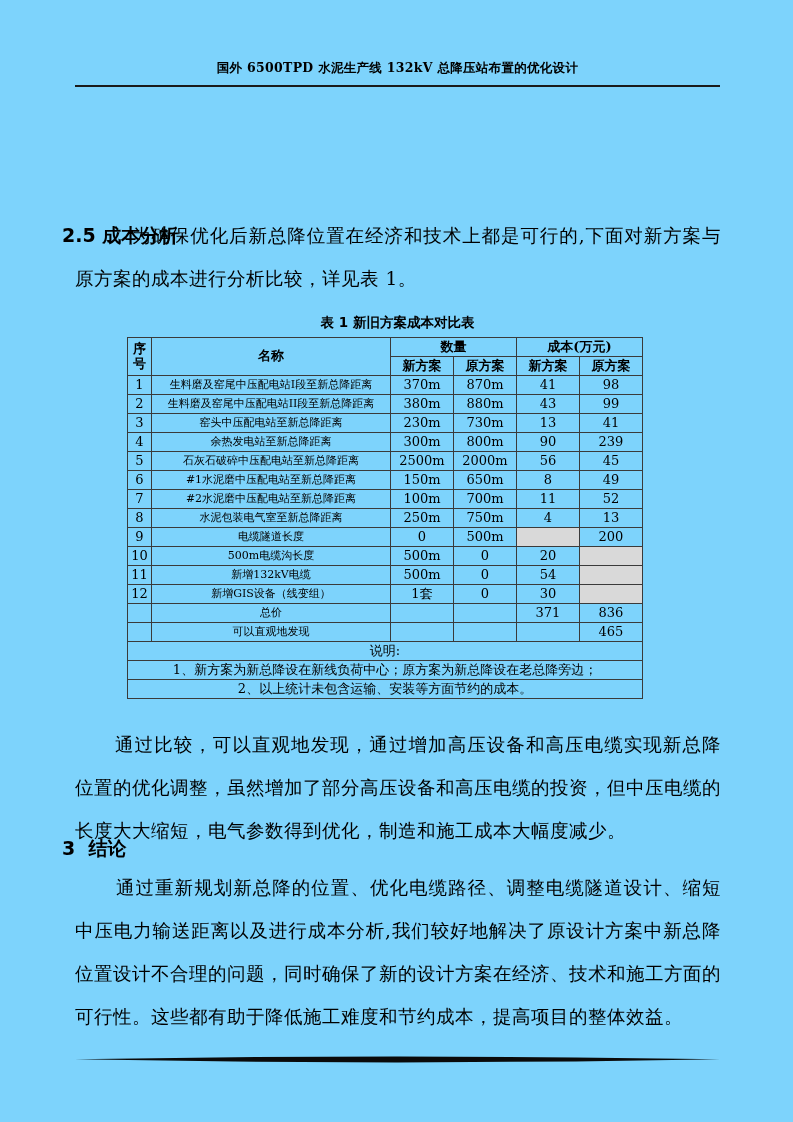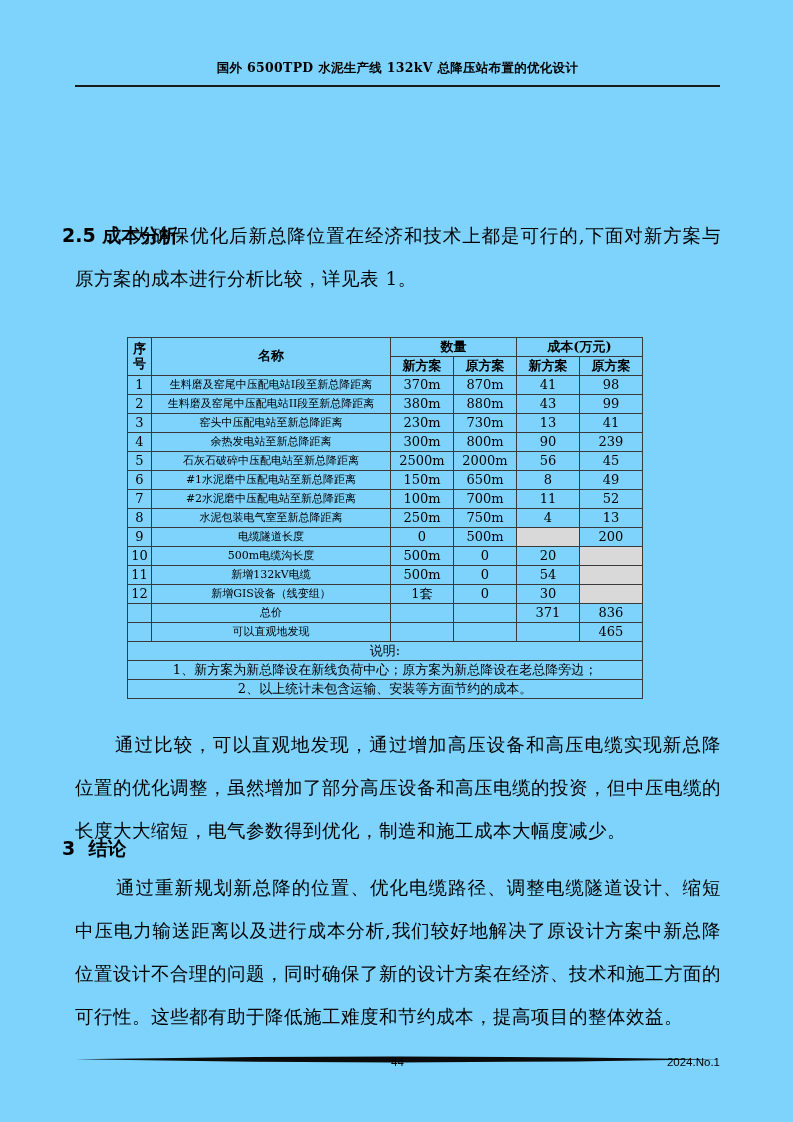--- a/index.html
+++ b/index.html
@@ -88,20 +88,21 @@
 <div class="page">
 
   <div class="running-head">国外 6500TPD 水泥生产线 132kV 总降压站布置的优化设计</div>
   <div class="head-rule"></div>
 
 
   <div class="section-heading heading-25">2.5 成本分析</div>
 
   <div class="para para2">为确保优化后新总降位置在经济和技术上都是可行的,下面对新方案与原方案的成本进行分析比较，详见表 1。</div>
 
+  <div class="table-caption">表 1  新旧方案成本对比表</div>
 
   <table class="cost-table">
     <colgroup>
       <col class="c-no">
         <col class="c-name">
         <col class="c-qn">
         <col class="c-qo">
         <col class="c-cn">
         <col class="c-co">
     </colgroup>
@@ -248,18 +249,14 @@
 
   <div class="section-heading heading-3">3  结论</div>
 
   <div class="para para4">通过重新规划新总降的位置、优化电缆路径、调整电缆隧道设计、缩短中压电力输送距离以及进行成本分析,我们较好地解决了原设计方案中新总降位置设计不合理的问题，同时确保了新的设计方案在经济、技术和施工方面的可行性。这些都有助于降低施工难度和节约成本，提高项目的整体效益。</div>
 
   <div class="footer-rule">
     <svg width="645" height="8" viewBox="0 0 645 8">
       <polygon points="0,3.2 160,1.2 322,0.4 500,1.4 645,3.2 500,5.4 322,6.6 160,5.6" fill="#0a0a0a"></polygon>
     </svg>
   </div>
-  <div class="footer-text">
-    <span class="page-number">44</span>
-    <span class="issue-label">2024.No.1</span>
-  </div>
 
 </div>
 
 </body></html>

